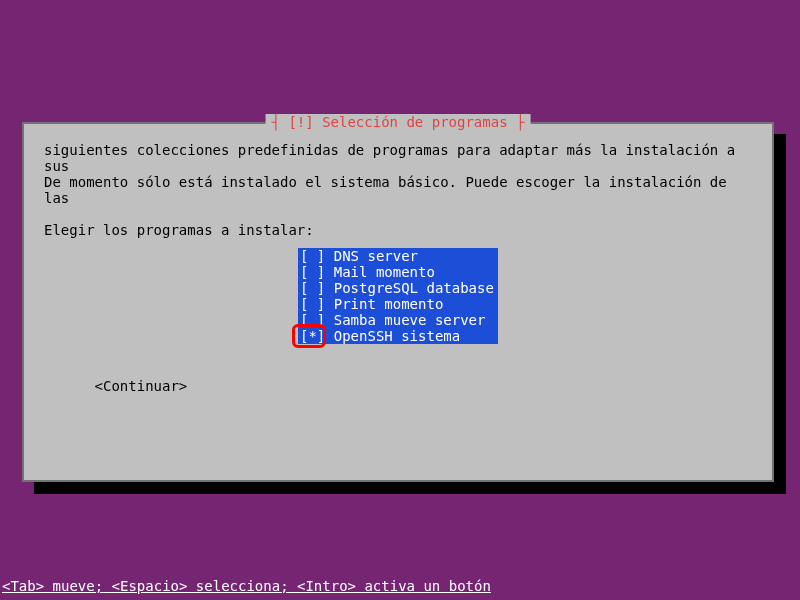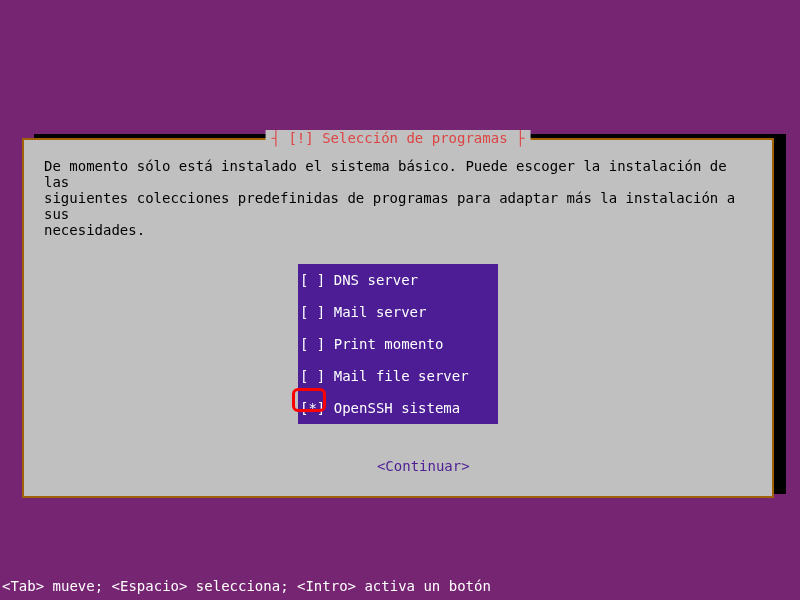--- a/index.html
+++ b/index.html
@@ -17,26 +17,26 @@
     .shadow {
       position: absolute;
       top: 134px;
       left: 34px;
       width: 752px;
       height: 360px;
       background: #000;
     }
     .dialog {
       position: absolute;
-      top: 138px;
+      top: 122px;
       left: 22px;
       width: 752px;
       height: 360px;
       background: #c0c0c0;
-      border: 2px solid #a16207;
+      border: 2px solid #737373;
       padding: 12px 20px 14px 20px;
       color: #000;
     }
     .dialog-title {
       position: absolute;
       top: -10px;
       left: 50%;
       transform: translateX(-50%);
       background: #c0c0c0;
       padding: 0 6px;
@@ -51,73 +51,74 @@
       line-height: 16px;
       margin-top: 6px;
     }
     .desc { white-space: pre-wrap; }
     .list-area {
       margin: 10px auto 0 auto;
       width: 200px;
       text-align: left;
     }
     .list-item {
-      background: #4c1d95;
+      background: #1d4ed8;
       color: #fff;
       white-space: pre;
       line-height: 16px;
-      padding: 8px 2px;
+      padding: 0 2px;
       position: relative;
     }
     .checkbox-cell { display: inline; }
     .label-cell { display: inline; }
     .highlight-ring {
       position: absolute;
       left: -6px;
       top: -4px;
       width: 34px;
       height: 24px;
       border: 3px solid #ff0000;
       border-radius: 6px;
       pointer-events: none;
     }
     .continue-row {
-      text-align: center;
       margin-top: 18px;
-      color: #4c1d95;
+      color: #000000;
       white-space: pre;
     }
     .continue-btn { display: inline; }
     .help-line {
       position: absolute;
       left: 2px;
       bottom: 6px;
       color: #fff;
       white-space: pre;
       font-size: 14px;
+      text-decoration: underline;
     }
   </style>
 </head>
 <body>
 
 <div class="shadow"></div>
 
 <div class="dialog">
   <div class="dialog-title">┤ [!] Selección de programas ├</div>
   <div class="dialog-body">
+    <div class="desc">siguientes colecciones predefinidas de programas para adaptar más la instalación a sus</div>
     <div class="desc">De momento sólo está instalado el sistema básico. Puede escoger la instalación de las</div>
-    <div class="desc">siguientes colecciones predefinidas de programas para adaptar más la instalación a sus</div>
-    <div class="desc">necesidades.</div>
     <div class="desc" style="height:16px"></div>
+    <div class="desc">Elegir los programas a instalar:</div>
 
     <div class="list-area">
       <div class="list-item"><span class="checkbox-cell">[ ]</span> <span class="label-cell">DNS server</span></div>
-      <div class="list-item"><span class="checkbox-cell">[ ]</span> <span class="label-cell">Mail server</span></div>
+      <div class="list-item"><span class="checkbox-cell">[ ]</span> <span class="label-cell">Mail momento</span></div>
+      <div class="list-item"><span class="checkbox-cell">[ ]</span> <span class="label-cell">PostgreSQL database</span></div>
       <div class="list-item"><span class="checkbox-cell">[ ]</span> <span class="label-cell">Print momento</span></div>
-      <div class="list-item"><span class="checkbox-cell">[ ]</span> <span class="label-cell">Mail file server</span></div>
+      <div class="list-item"><span class="checkbox-cell">[ ]</span> <span class="label-cell">Samba mueve server</span></div>
       <div class="list-item"><span class="checkbox-cell">[*]</span> <span class="label-cell">OpenSSH sistema</span><div class="highlight-ring"></div></div>
     </div>
 
     <div class="continue-row">
       <span class="continue-btn">&lt;Continuar&gt;</span>
     </div>
   </div>
 </div>
 
 <div class="help-line">&lt;Tab&gt; mueve; &lt;Espacio&gt; selecciona; &lt;Intro&gt; activa un botón</div>

